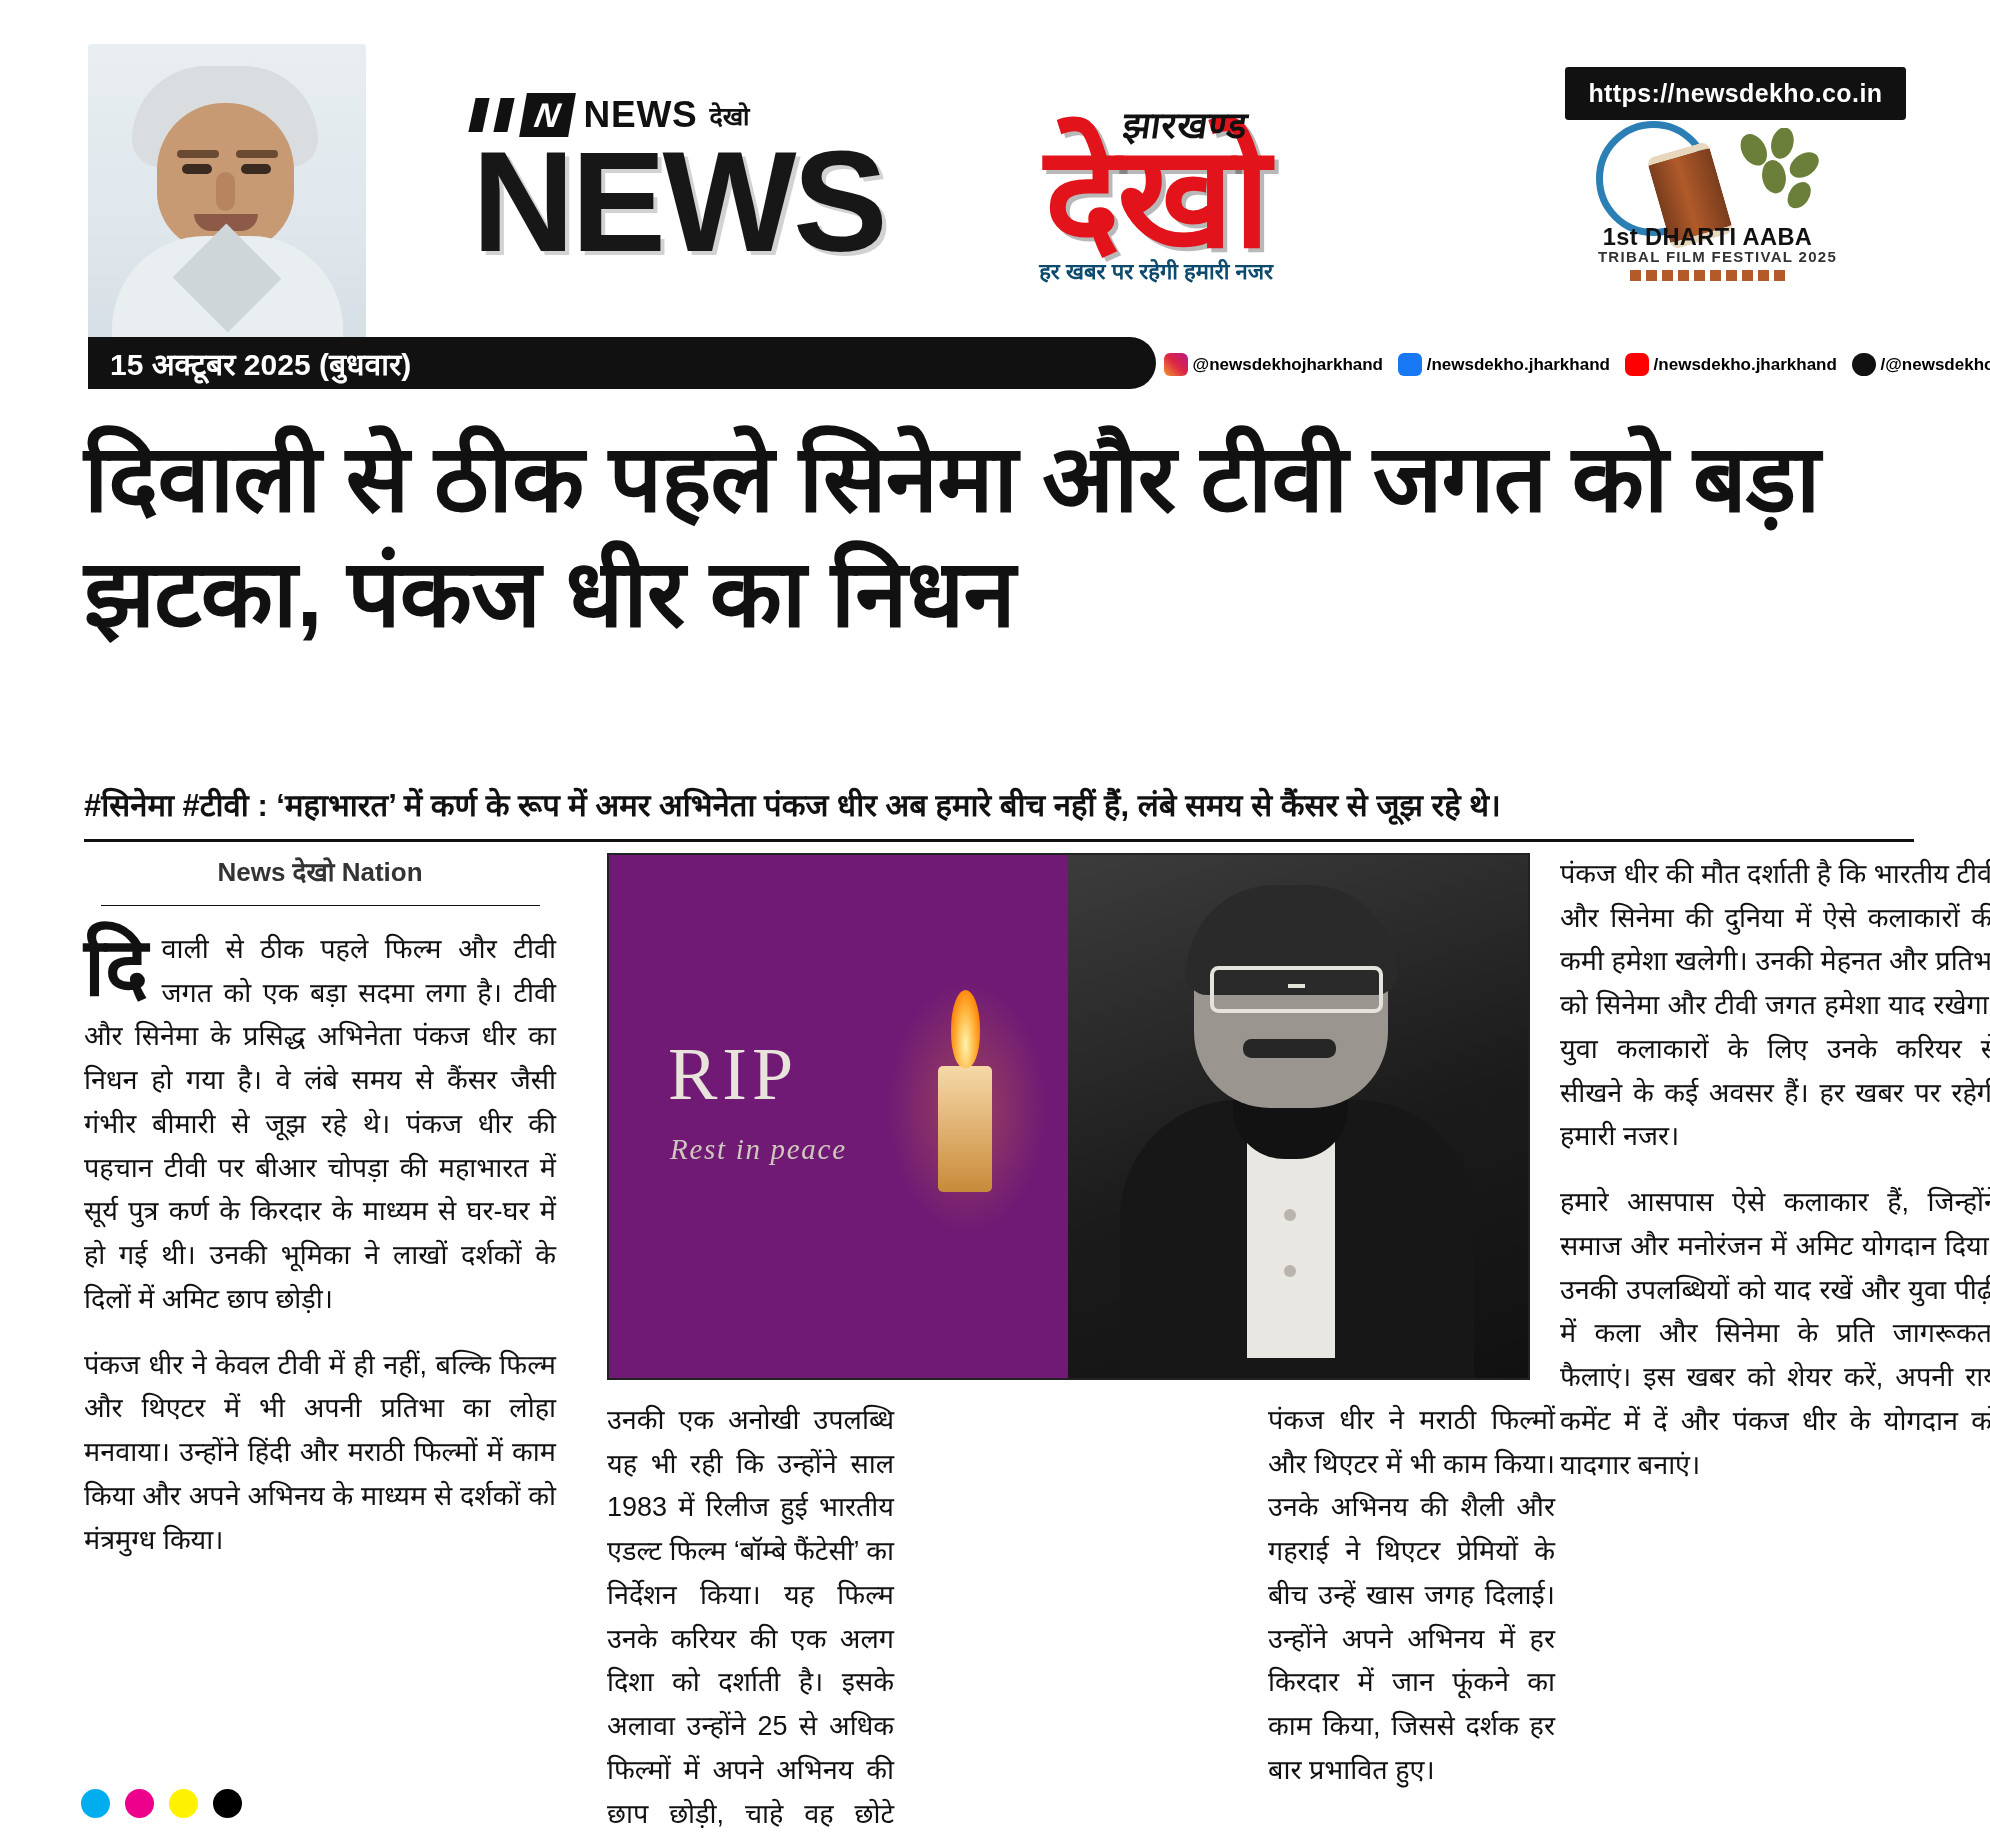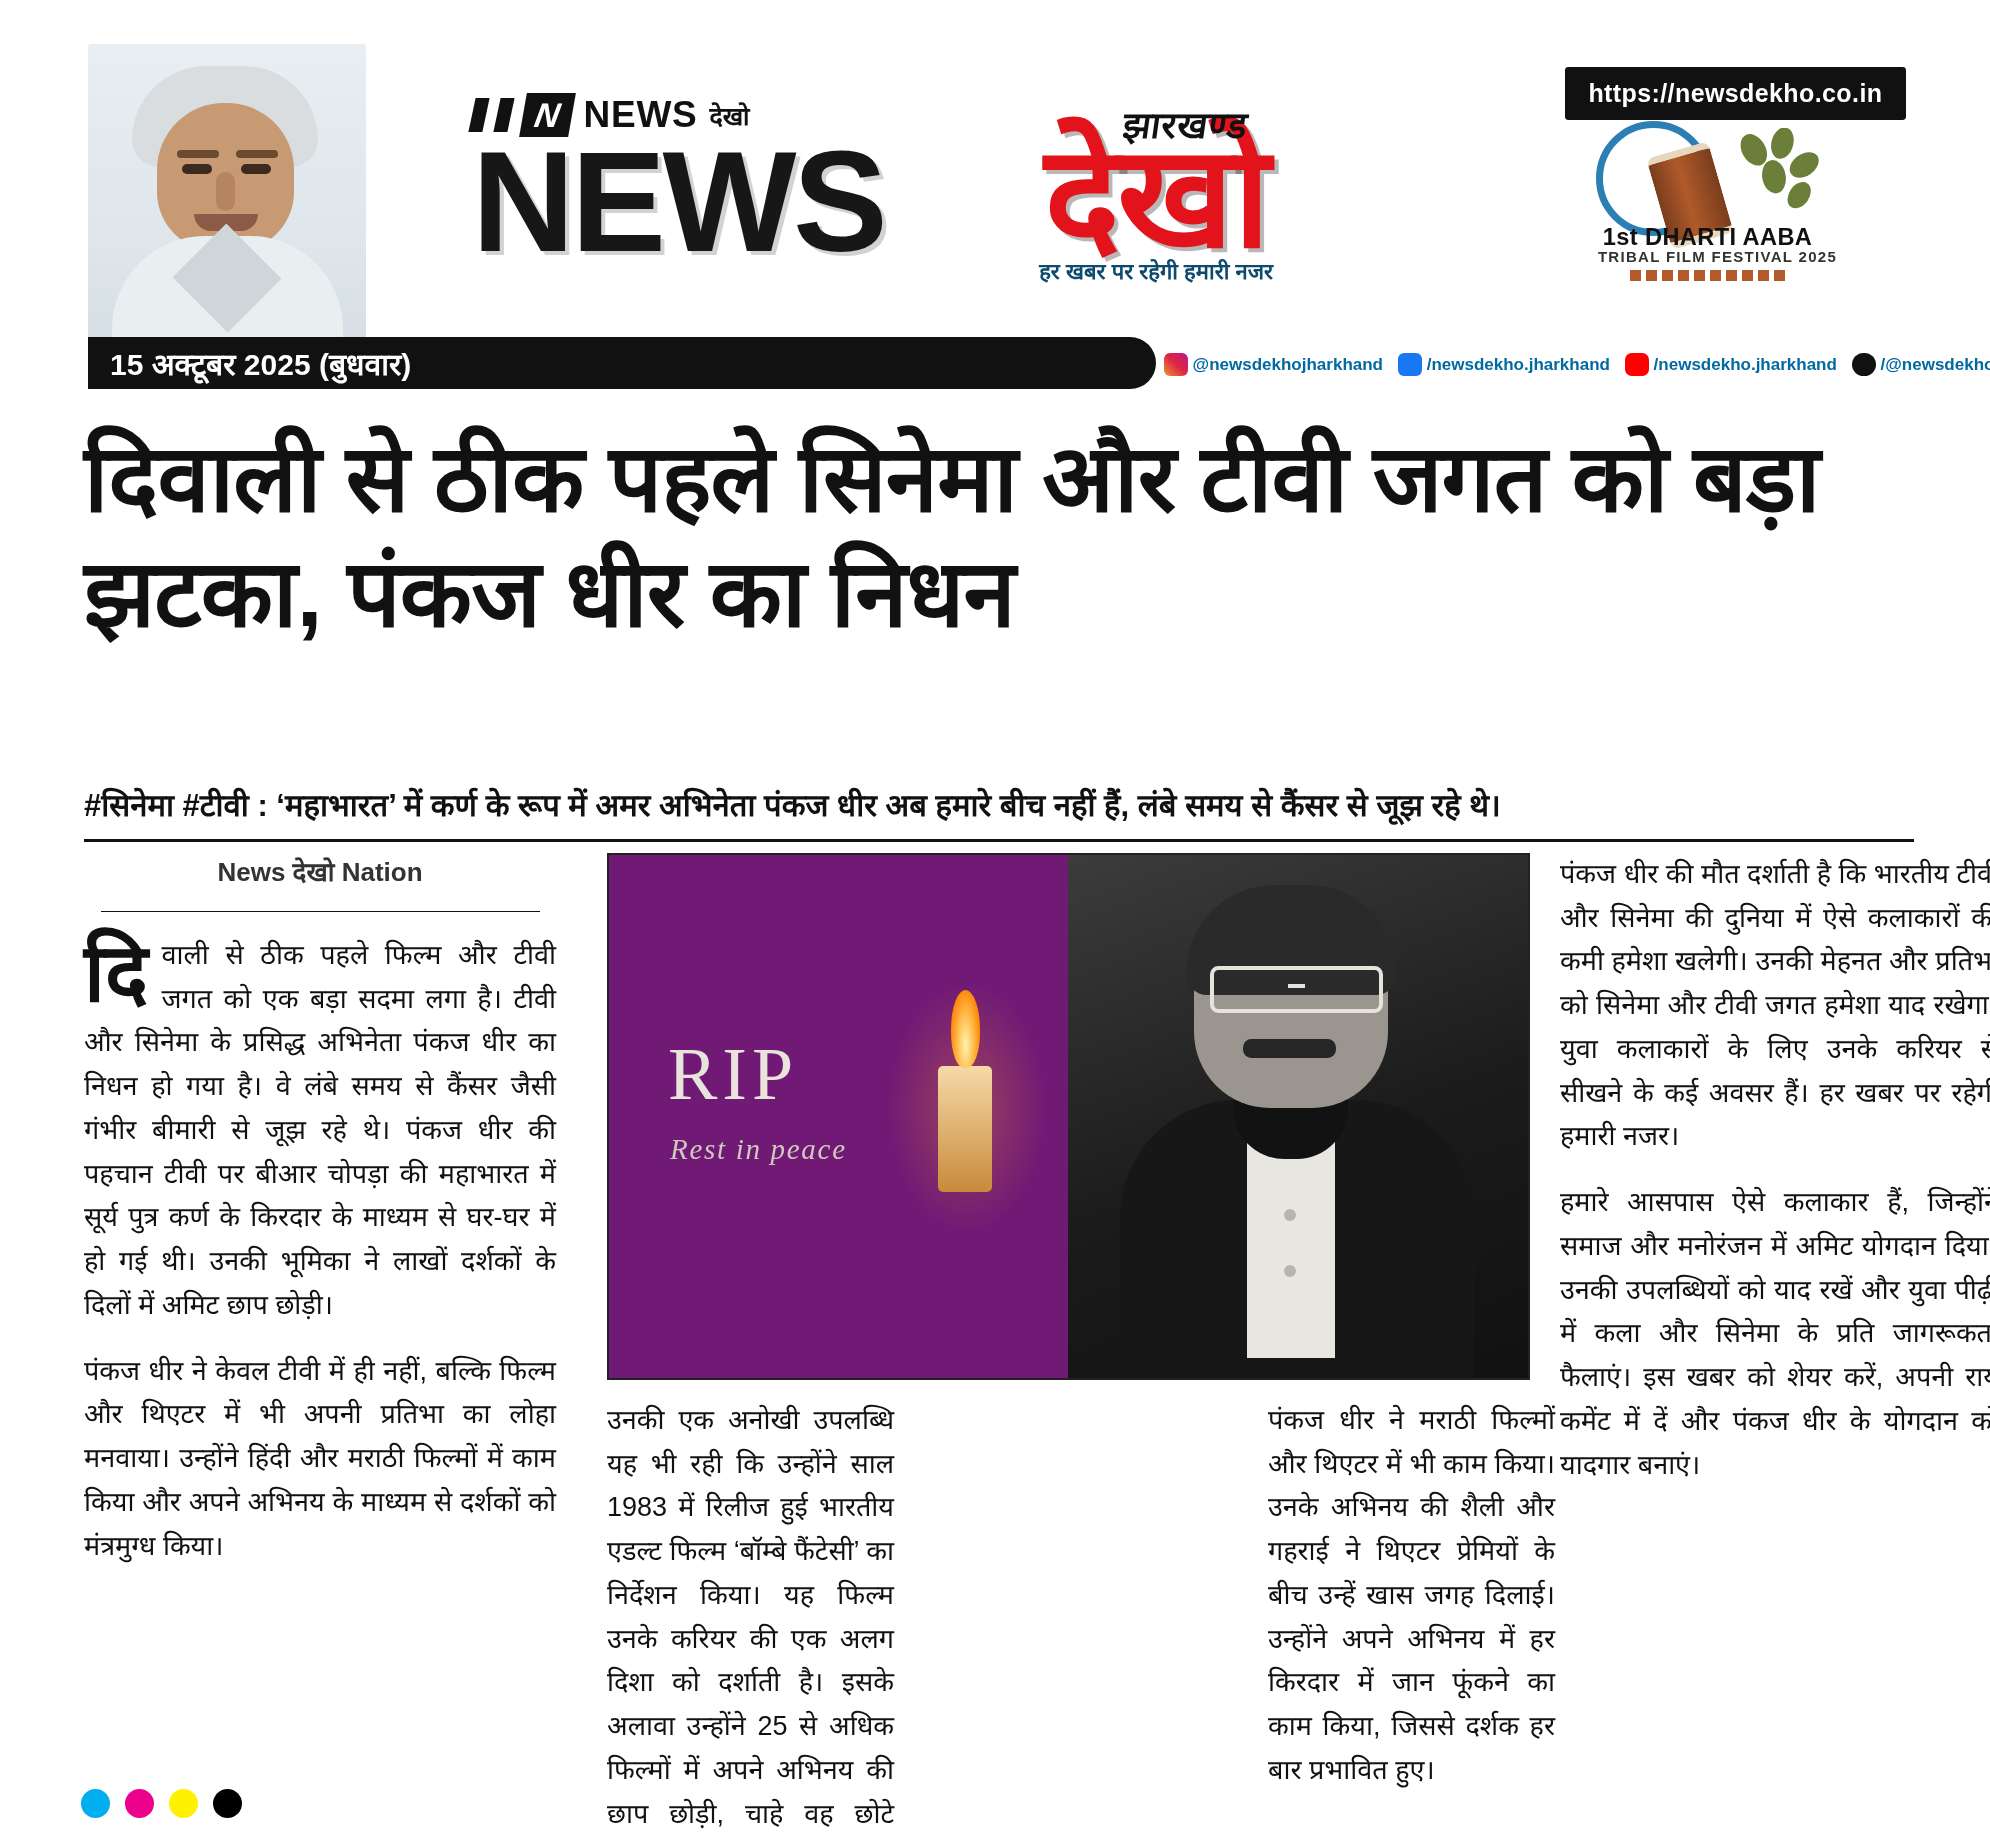--- a/index.html
+++ b/index.html
@@ -96,21 +96,21 @@
   .fest-dots span{width:11px;height:11px;background:#b45a2a;display:block;}
 
   .date-bar{
     position:absolute;left:88px;top:337px;width:1046px;height:52px;
     background:#111;color:#fff;border-radius:0 29px 29px 0;
     display:flex;align-items:center;padding-left:22px;
     font-size:30px;font-weight:bold;
   }
   .social-bar{
     position:absolute;left:1164px;top:346px;width:742px;height:37px;
-    display:flex;align-items:center;gap:6.7px;font-size:17px;font-weight:bold;color:#0369a1;
+    display:flex;align-items:center;gap:6.7px;font-size:17px;font-weight:bold;color:#000000;
   }
   .social-item{display:flex;align-items:center;gap:5px;margin-right:8.4px;}
   .s-ico{width:23.6px;height:23.6px;border-radius:5.9px;display:inline-block;}
   .s-ig{background:linear-gradient(45deg,#f09433,#dc2743,#bc1888);}
   .s-fb{background:#1877f2;}
   .s-yt{background:#ff0000;border-radius:6.7px;}
   .s-x{background:#111;border-radius:50%;}
 
   
   .headline{
@@ -125,21 +125,21 @@
     position:absolute;left:84px;top:839px;width:1830px;height:2.5px;background:#111;
   }
 
   
   .cols{position:absolute;left:84px;top:853px;width:1830px;height:911px;}
   .col{position:absolute;top:0;}
   .c1{left:0;width:472px;}
   .c4{left:1476px;width:439px;}
 
   .byline{
-    font-size:26px;color:#333;text-align:center;font-weight:600;padding-bottom:22px;
+    font-size:26px;color:#333;text-align:center;font-weight:600;padding-bottom:16px;
     border-bottom:1.7px solid #111;width:439px;margin:0 auto 22px auto;
   }
   p.body{
     font-size:27px;line-height:1.62;color:#111;text-align:justify;margin:0 0 22px 0;
   }
   .dropcap{
     float:left;font-size:81px;line-height:0.86;font-weight:bold;margin:5px 13.5px 0 0;color:#111;
   }
 
   

